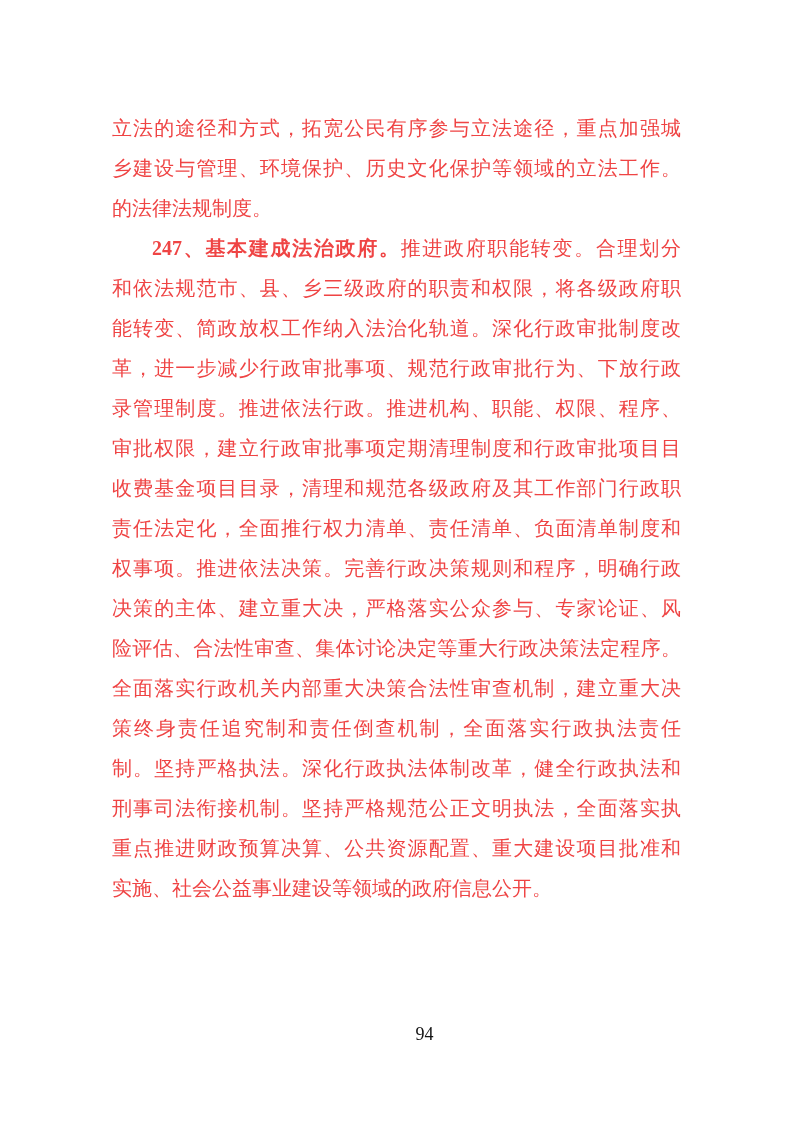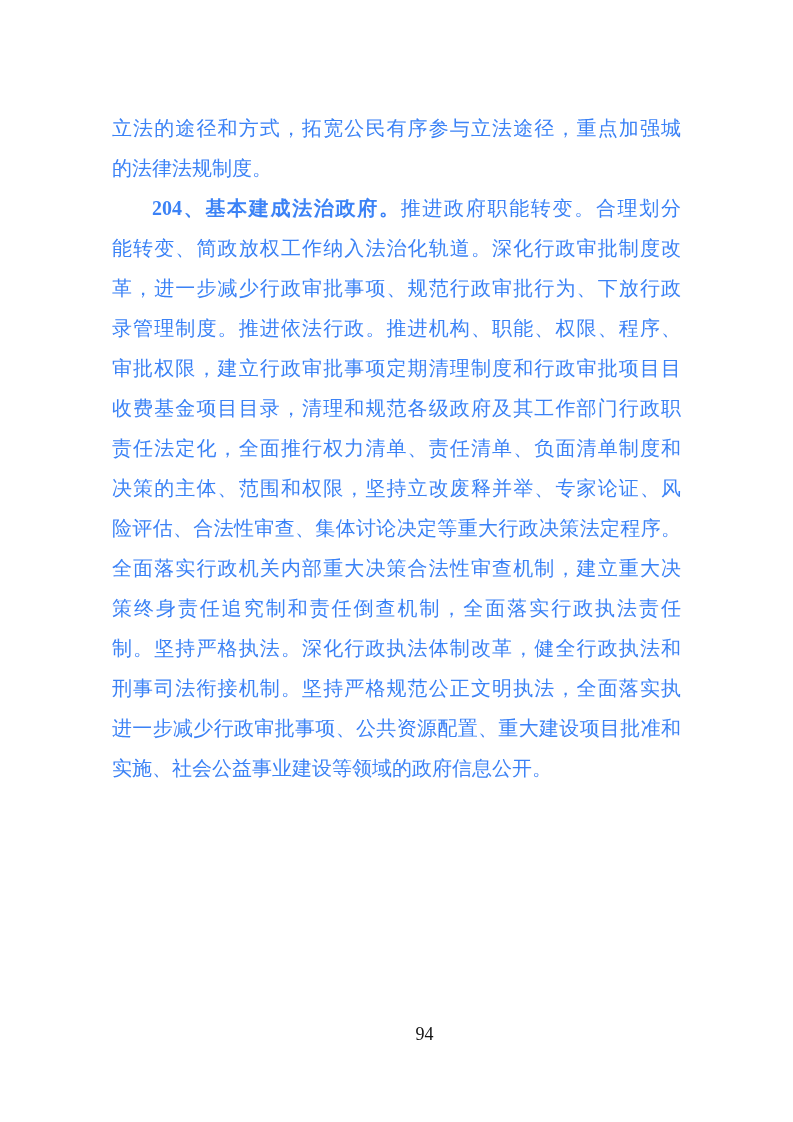--- a/index.html
+++ b/index.html
@@ -13,21 +13,21 @@
     height: 1122px;
     background: #ffffff;
     overflow: hidden;
     font-family: "Liberation Serif", "DejaVu Serif", serif;
   }
   .text-block {
     position: absolute;
     left: 112px;
     top: 108px;
     width: 569px;
-    color: #3b82f6;
+    color: #ef4444;
   }
   .line {
     height: 40px;
     line-height: 40px;
     font-size: 20px;
     text-align: justify;
     text-align-last: justify;
     letter-spacing: 0;
   }
   .line.last {
@@ -52,39 +52,42 @@
   }
 </style>
 </head>
 <body>
 
 <div class="page">
   <div class="text-block">
 
     <div>
       <div class="line">立法的途径和方式，拓宽公民有序参与立法途径，重点加强城</div>
+      <div class="line">乡建设与管理、环境保护、历史文化保护等领域的立法工作。</div>
       <div class="line last">的法律法规制度。</div>
     </div>
 
     <div>
       <div class="line lead">
-        <span class="bold">204、基本建成法治政府。</span><span>推进政府职能转变。合理划分</span>
+        <span class="bold">247、基本建成法治政府。</span><span>推进政府职能转变。合理划分</span>
       </div>
+      <div class="line">和依法规范市、县、乡三级政府的职责和权限，将各级政府职</div>
       <div class="line">能转变、简政放权工作纳入法治化轨道。深化行政审批制度改</div>
       <div class="line">革，进一步减少行政审批事项、规范行政审批行为、下放行政</div>
       <div class="line">录管理制度。推进依法行政。推进机构、职能、权限、程序、</div>
       <div class="line">审批权限，建立行政审批事项定期清理制度和行政审批项目目</div>
       <div class="line">收费基金项目目录，清理和规范各级政府及其工作部门行政职</div>
       <div class="line">责任法定化，全面推行权力清单、责任清单、负面清单制度和</div>
-      <div class="line">决策的主体、范围和权限，坚持立改废释并举、专家论证、风</div>
+      <div class="line">权事项。推进依法决策。完善行政决策规则和程序，明确行政</div>
+      <div class="line">决策的主体、建立重大决，严格落实公众参与、专家论证、风</div>
       <div class="line">险评估、合法性审查、集体讨论决定等重大行政决策法定程序。</div>
       <div class="line">全面落实行政机关内部重大决策合法性审查机制，建立重大决</div>
       <div class="line">策终身责任追究制和责任倒查机制，全面落实行政执法责任</div>
       <div class="line">制。坚持严格执法。深化行政执法体制改革，健全行政执法和</div>
       <div class="line">刑事司法衔接机制。坚持严格规范公正文明执法，全面落实执</div>
-      <div class="line">进一步减少行政审批事项、公共资源配置、重大建设项目批准和</div>
+      <div class="line">重点推进财政预算决算、公共资源配置、重大建设项目批准和</div>
       <div class="line last">实施、社会公益事业建设等领域的政府信息公开。</div>
     </div>
 
   </div>
 
   <div class="page-number">94</div>
 </div>
 
 </body></html>

